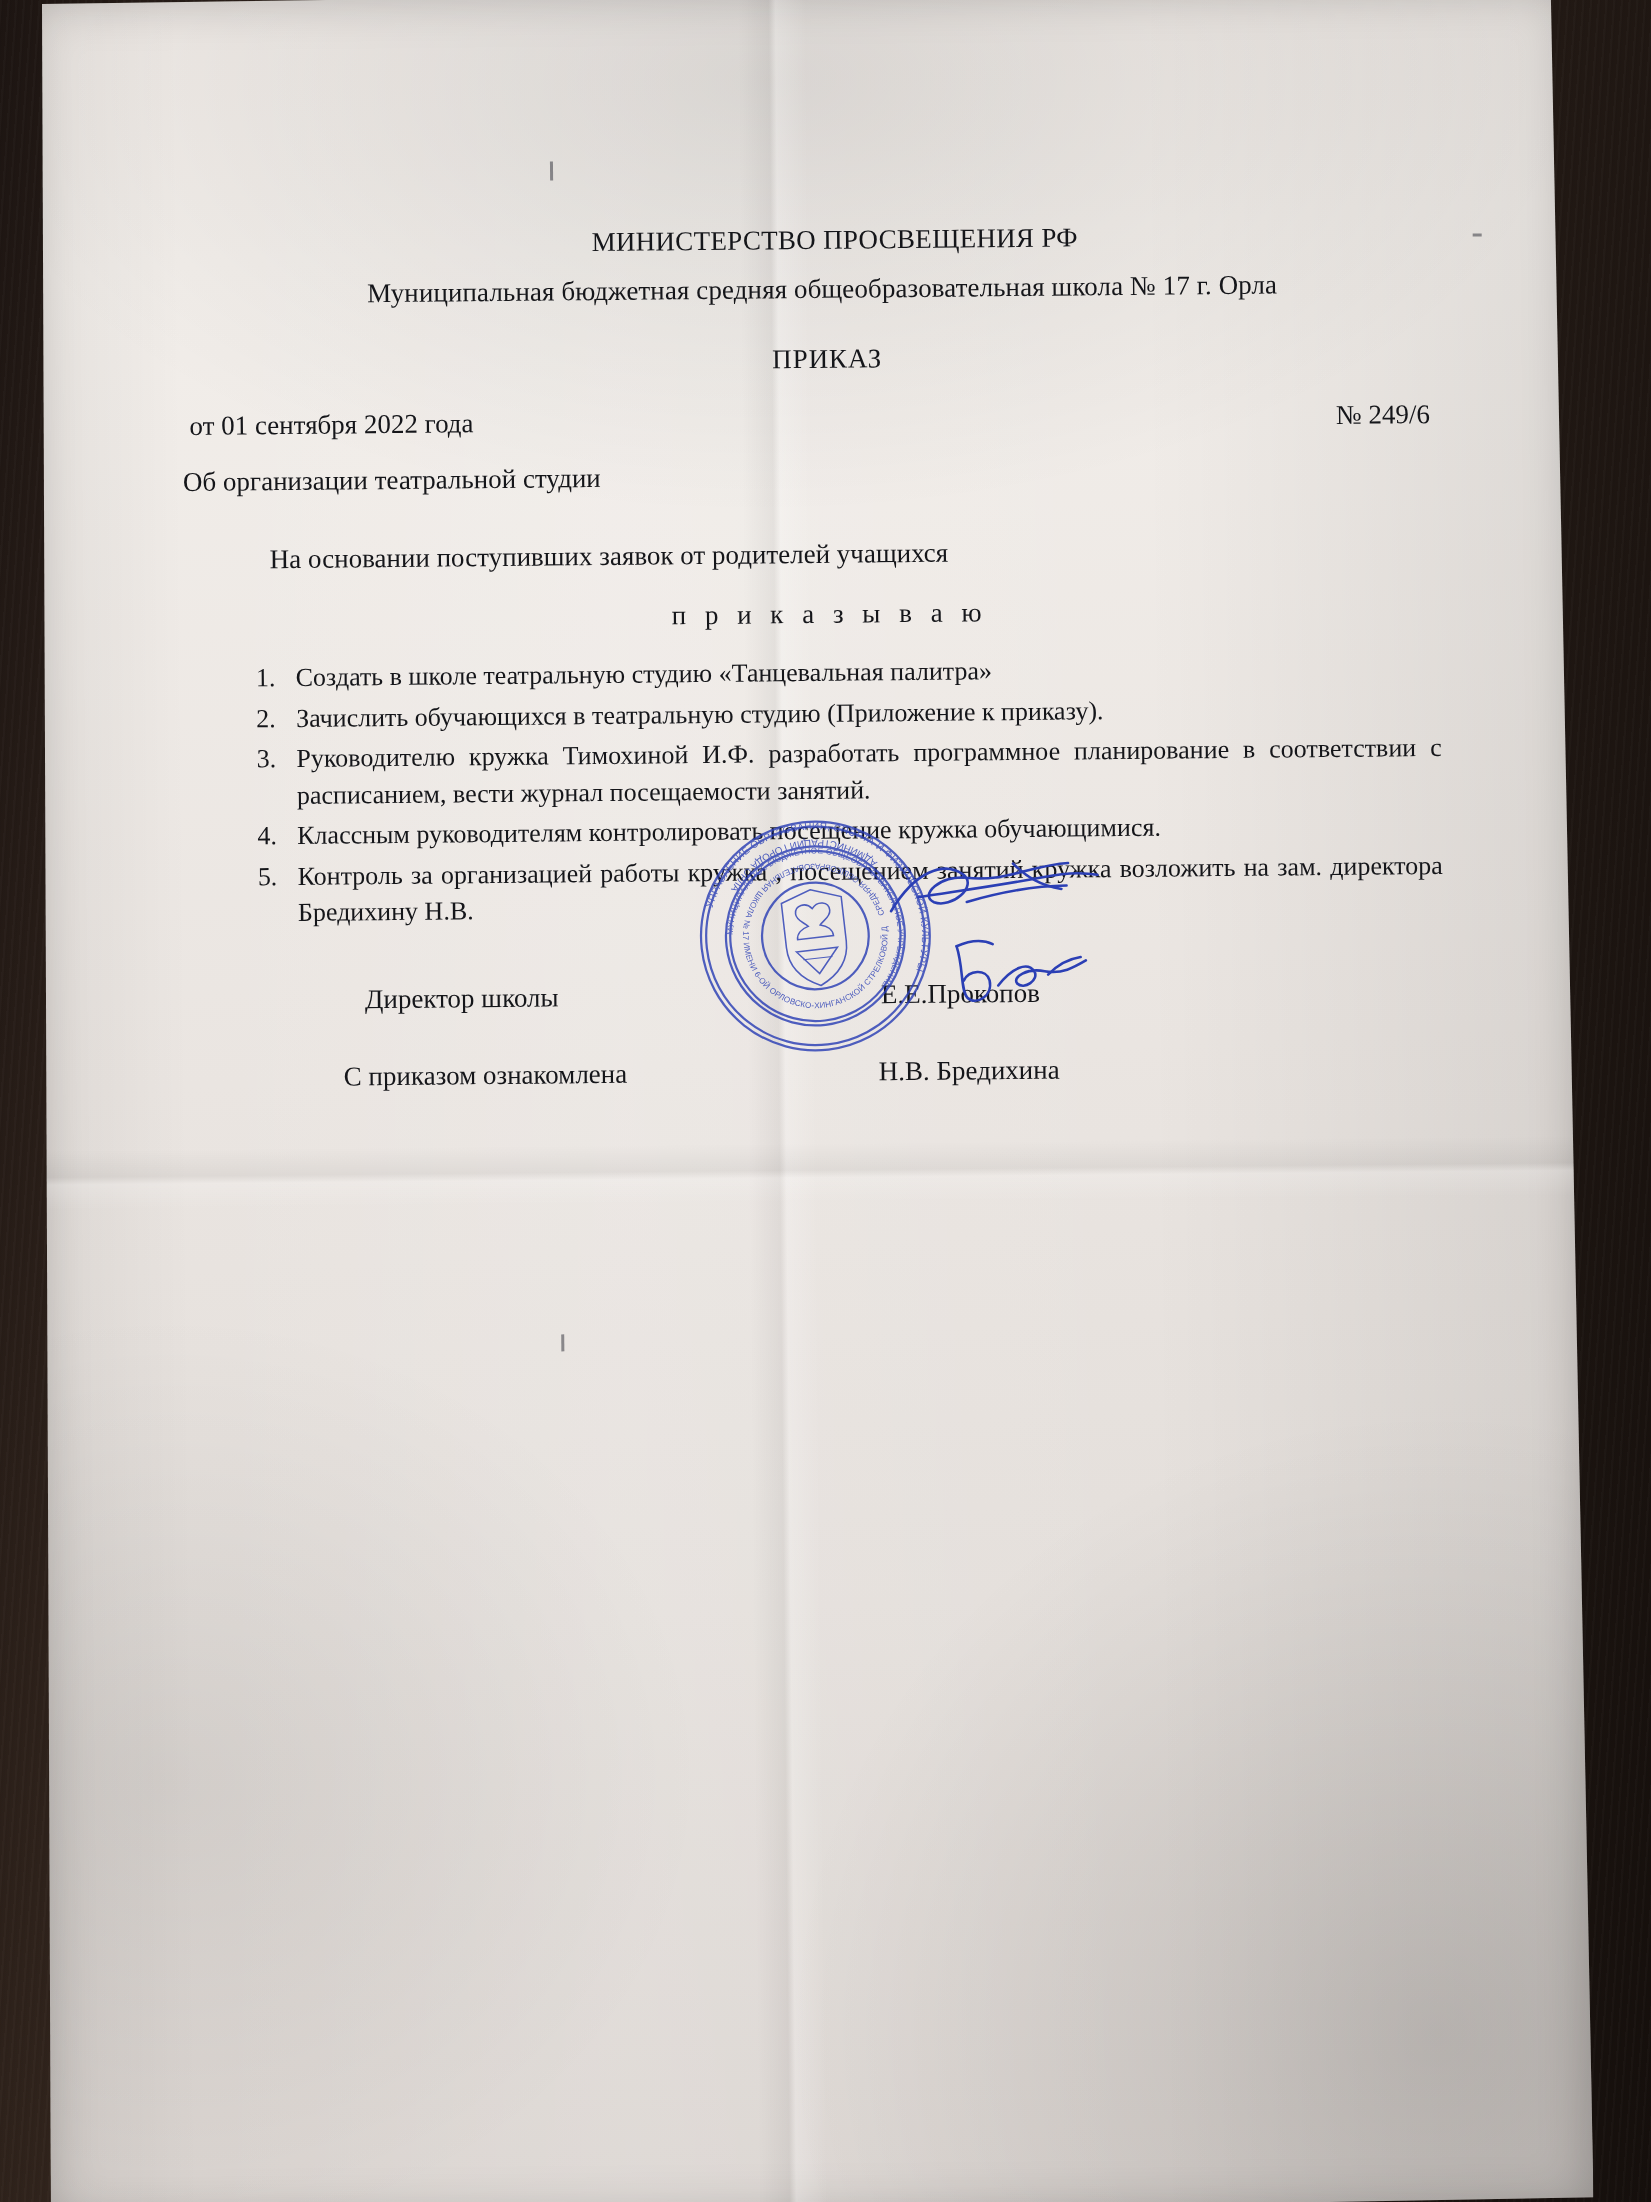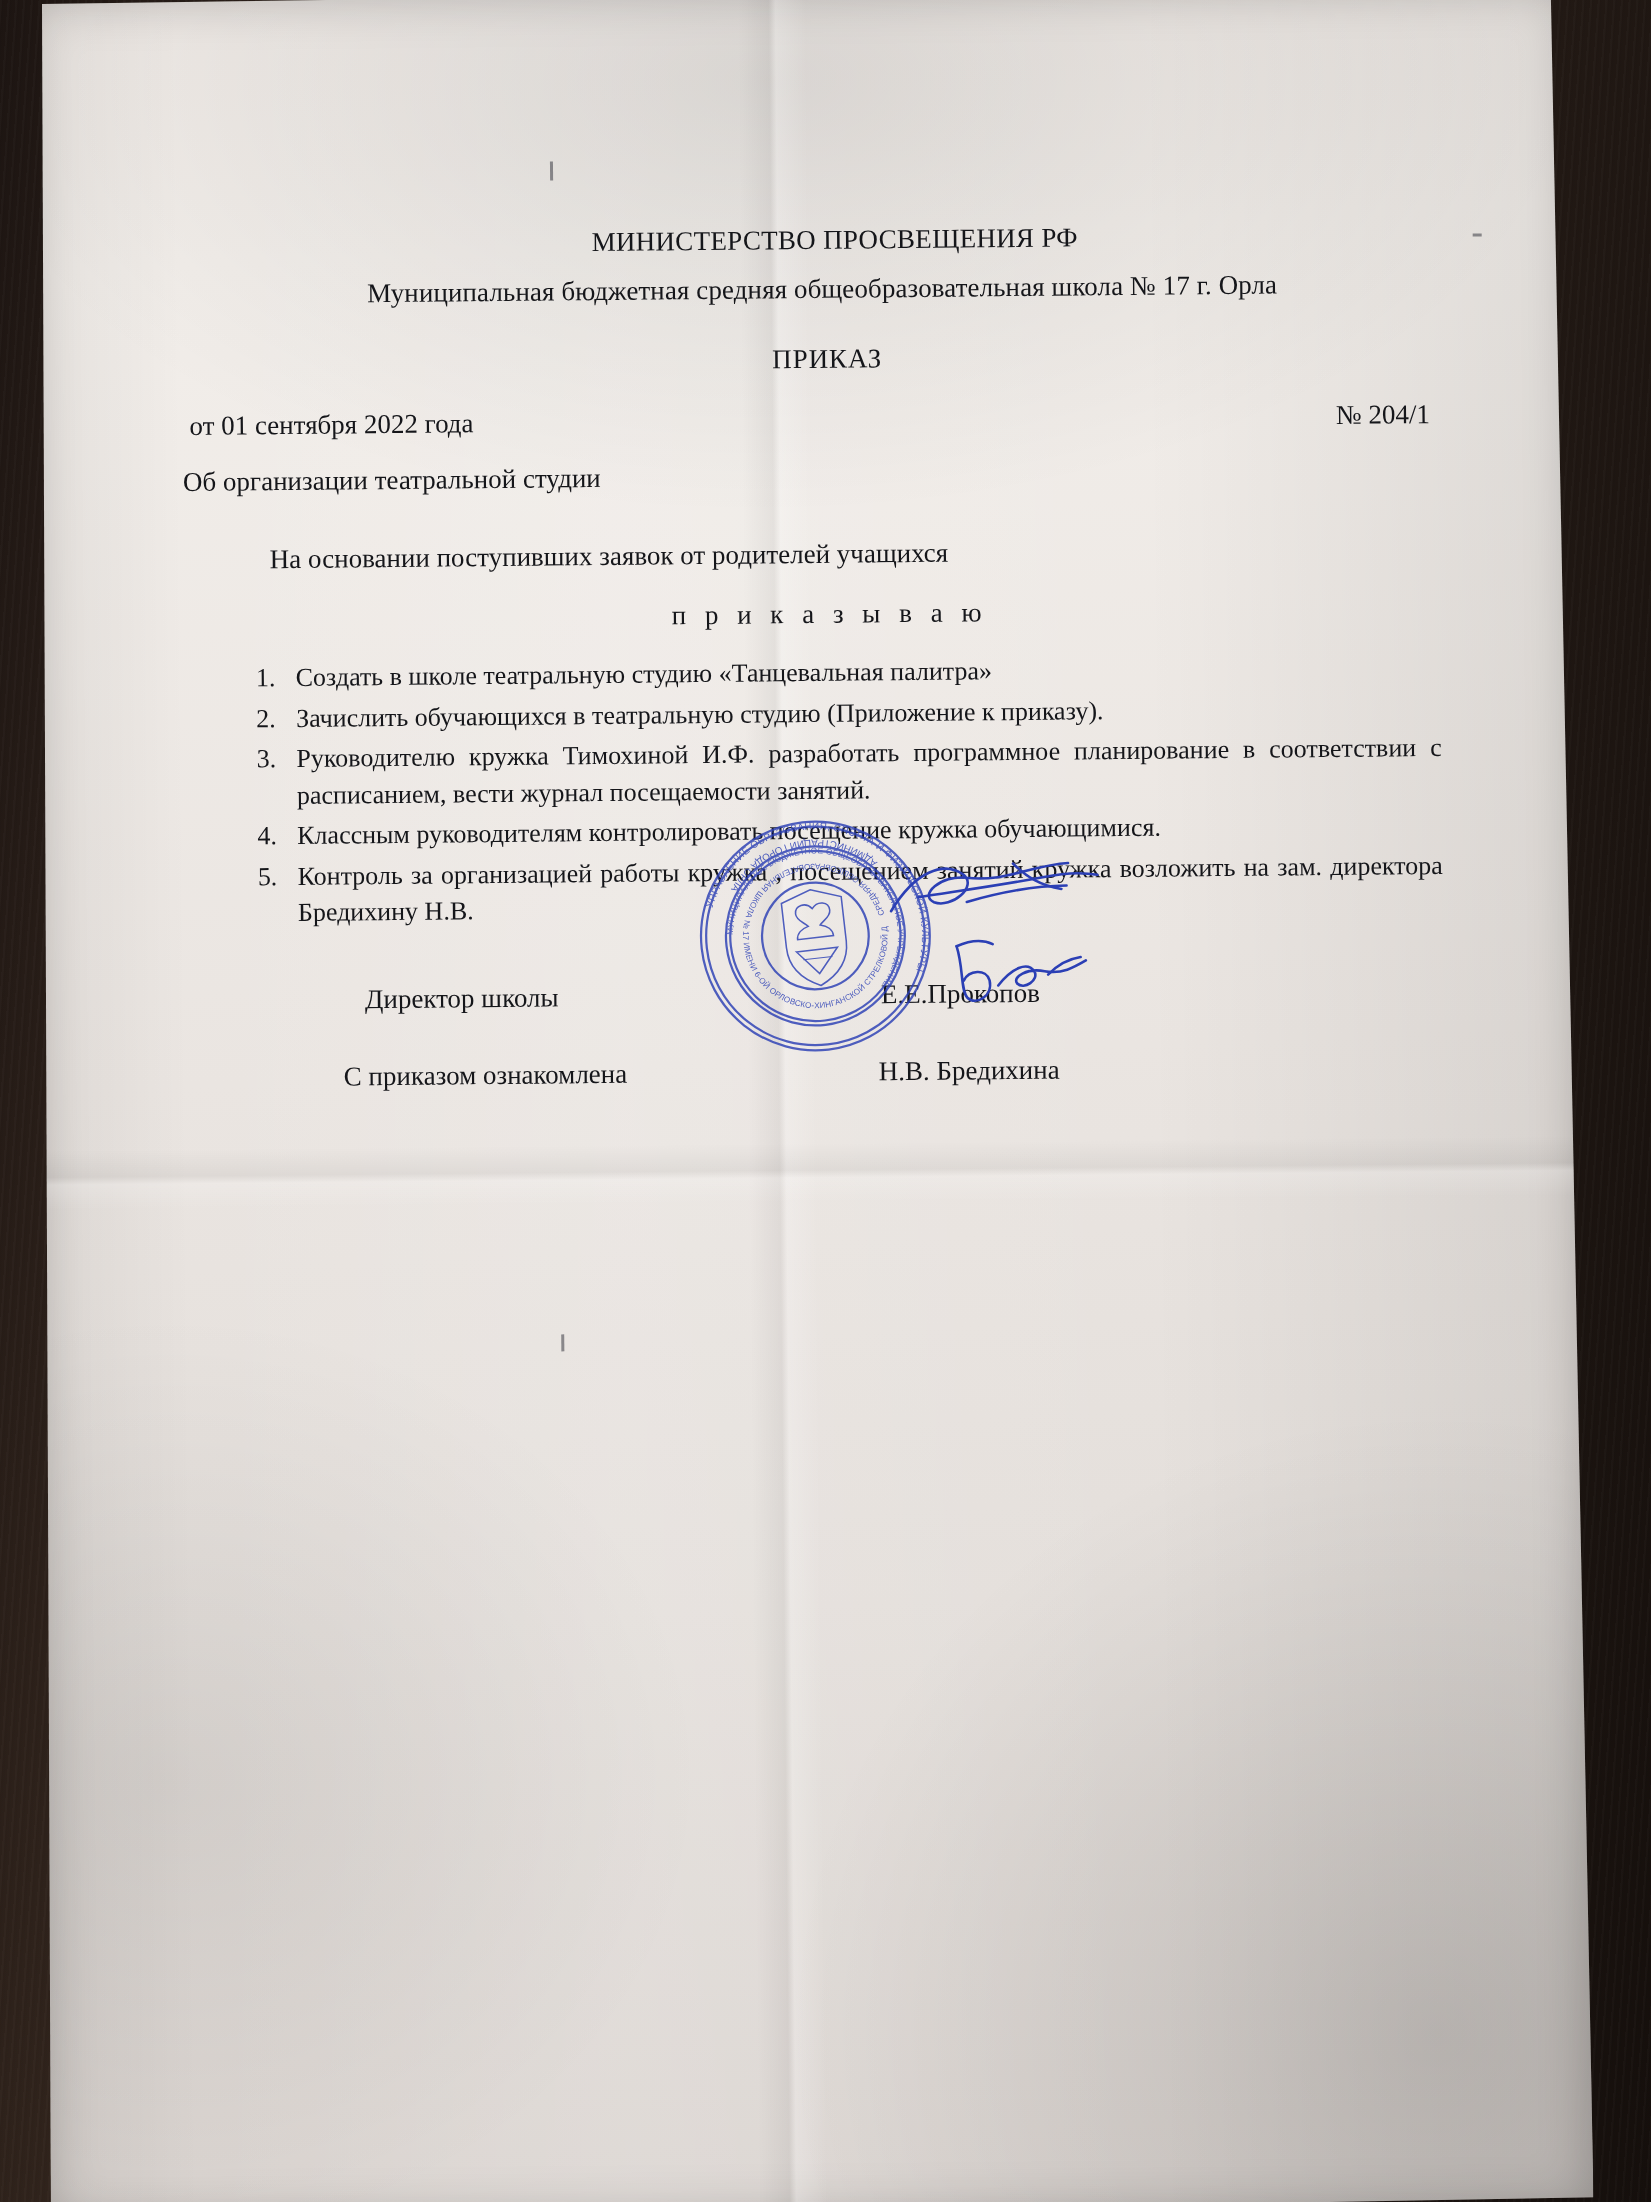--- a/index.html
+++ b/index.html
@@ -214,21 +214,21 @@
 
   <div class="content">
 
     <div class="org-line l1">МИНИСТЕРСТВО ПРОСВЕЩЕНИЯ РФ</div>
     <div class="org-line l2">Муниципальная бюджетная средняя общеобразовательная школа № 17 г. Орла</div>
 
     <div class="doc-type">ПРИКАЗ</div>
 
     <div class="meta-row">
       <div class="date">от 01 сентября 2022   года</div>
-      <div class="num">№ 204/1</div>
+      <div class="num">№ 249/6</div>
     </div>
 
     <div class="subject">Об организации  театральной студии</div>
 
     <div class="basis">На основании поступивших заявок от родителей учащихся</div>
 
     <div class="order-word">п р и к а з ы в а ю</div>
 
     <ol class="items">
       <li>Создать в школе театральную студию  «Танцевальная палитра»</li>

